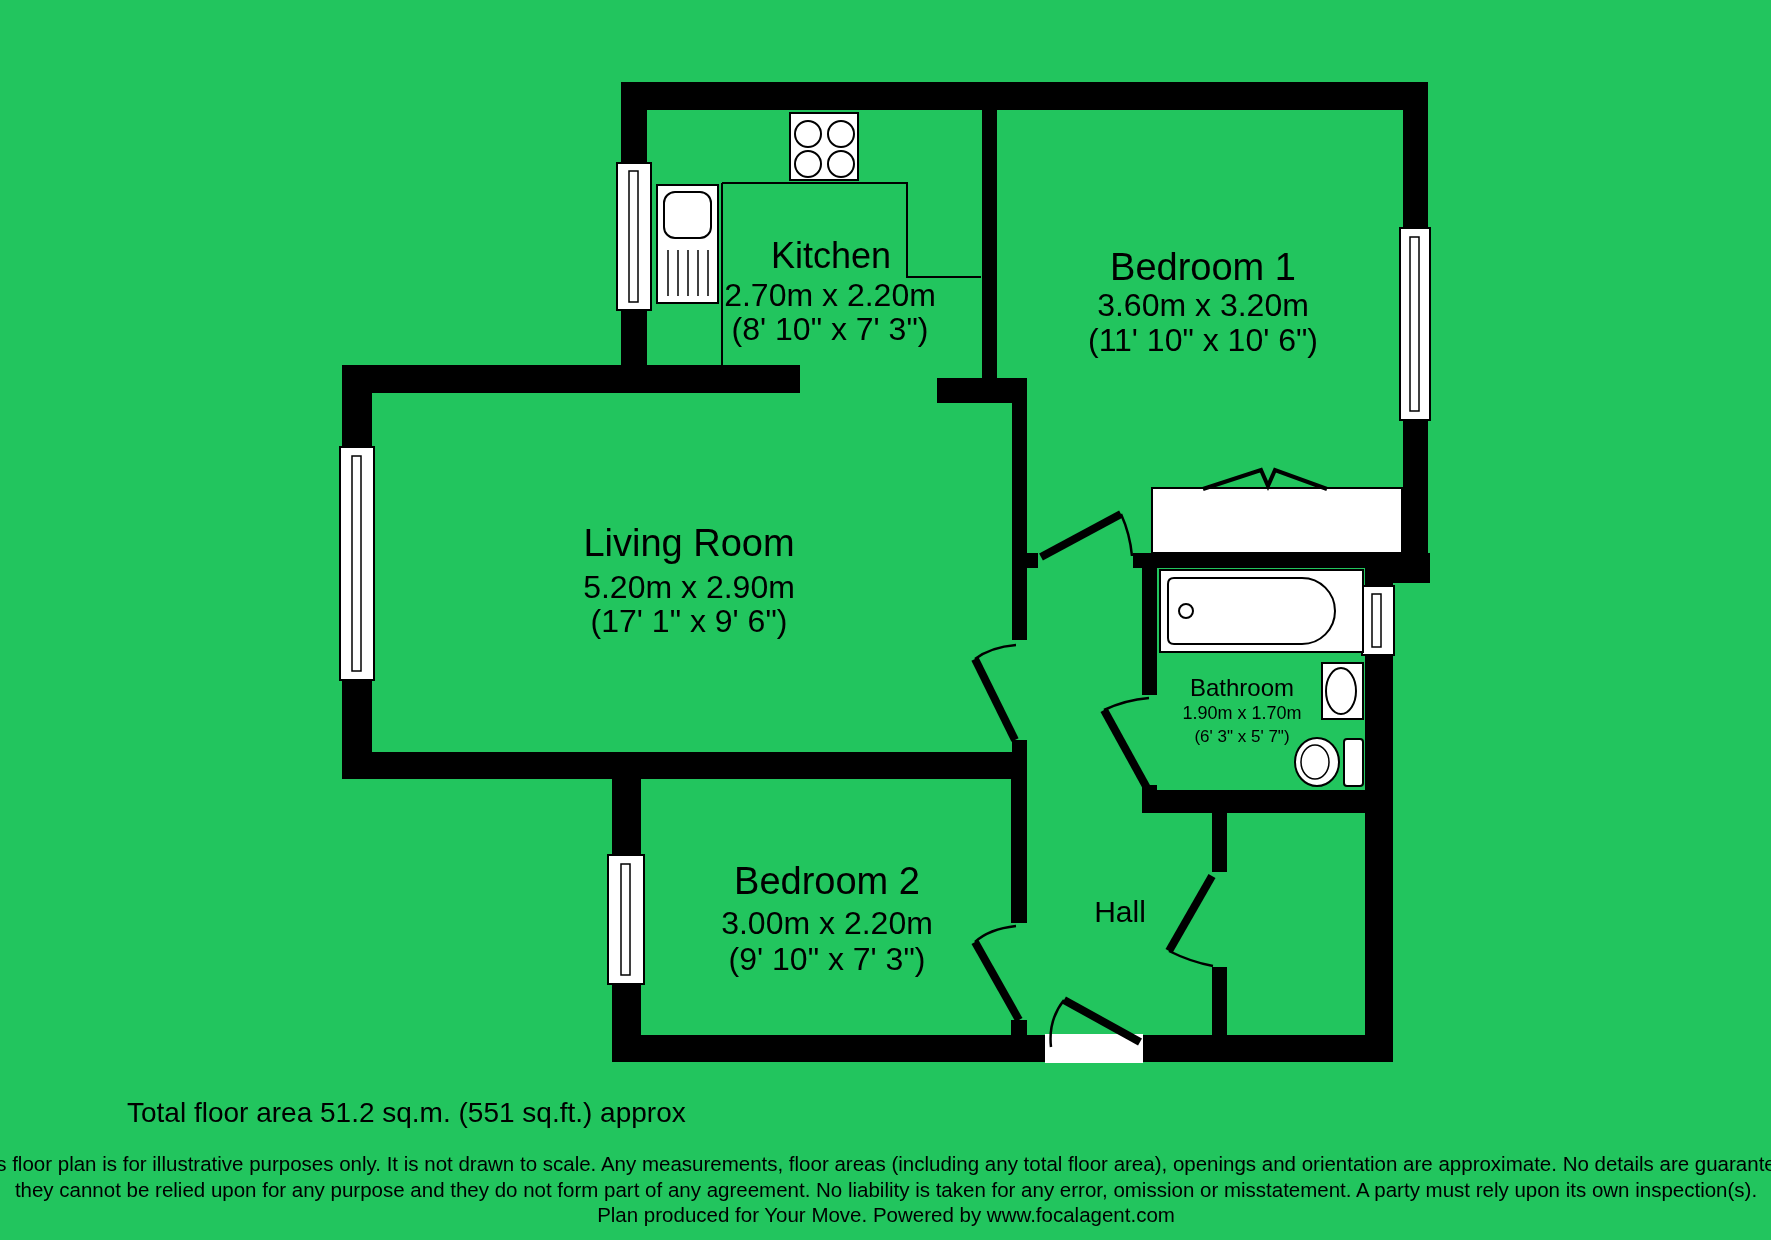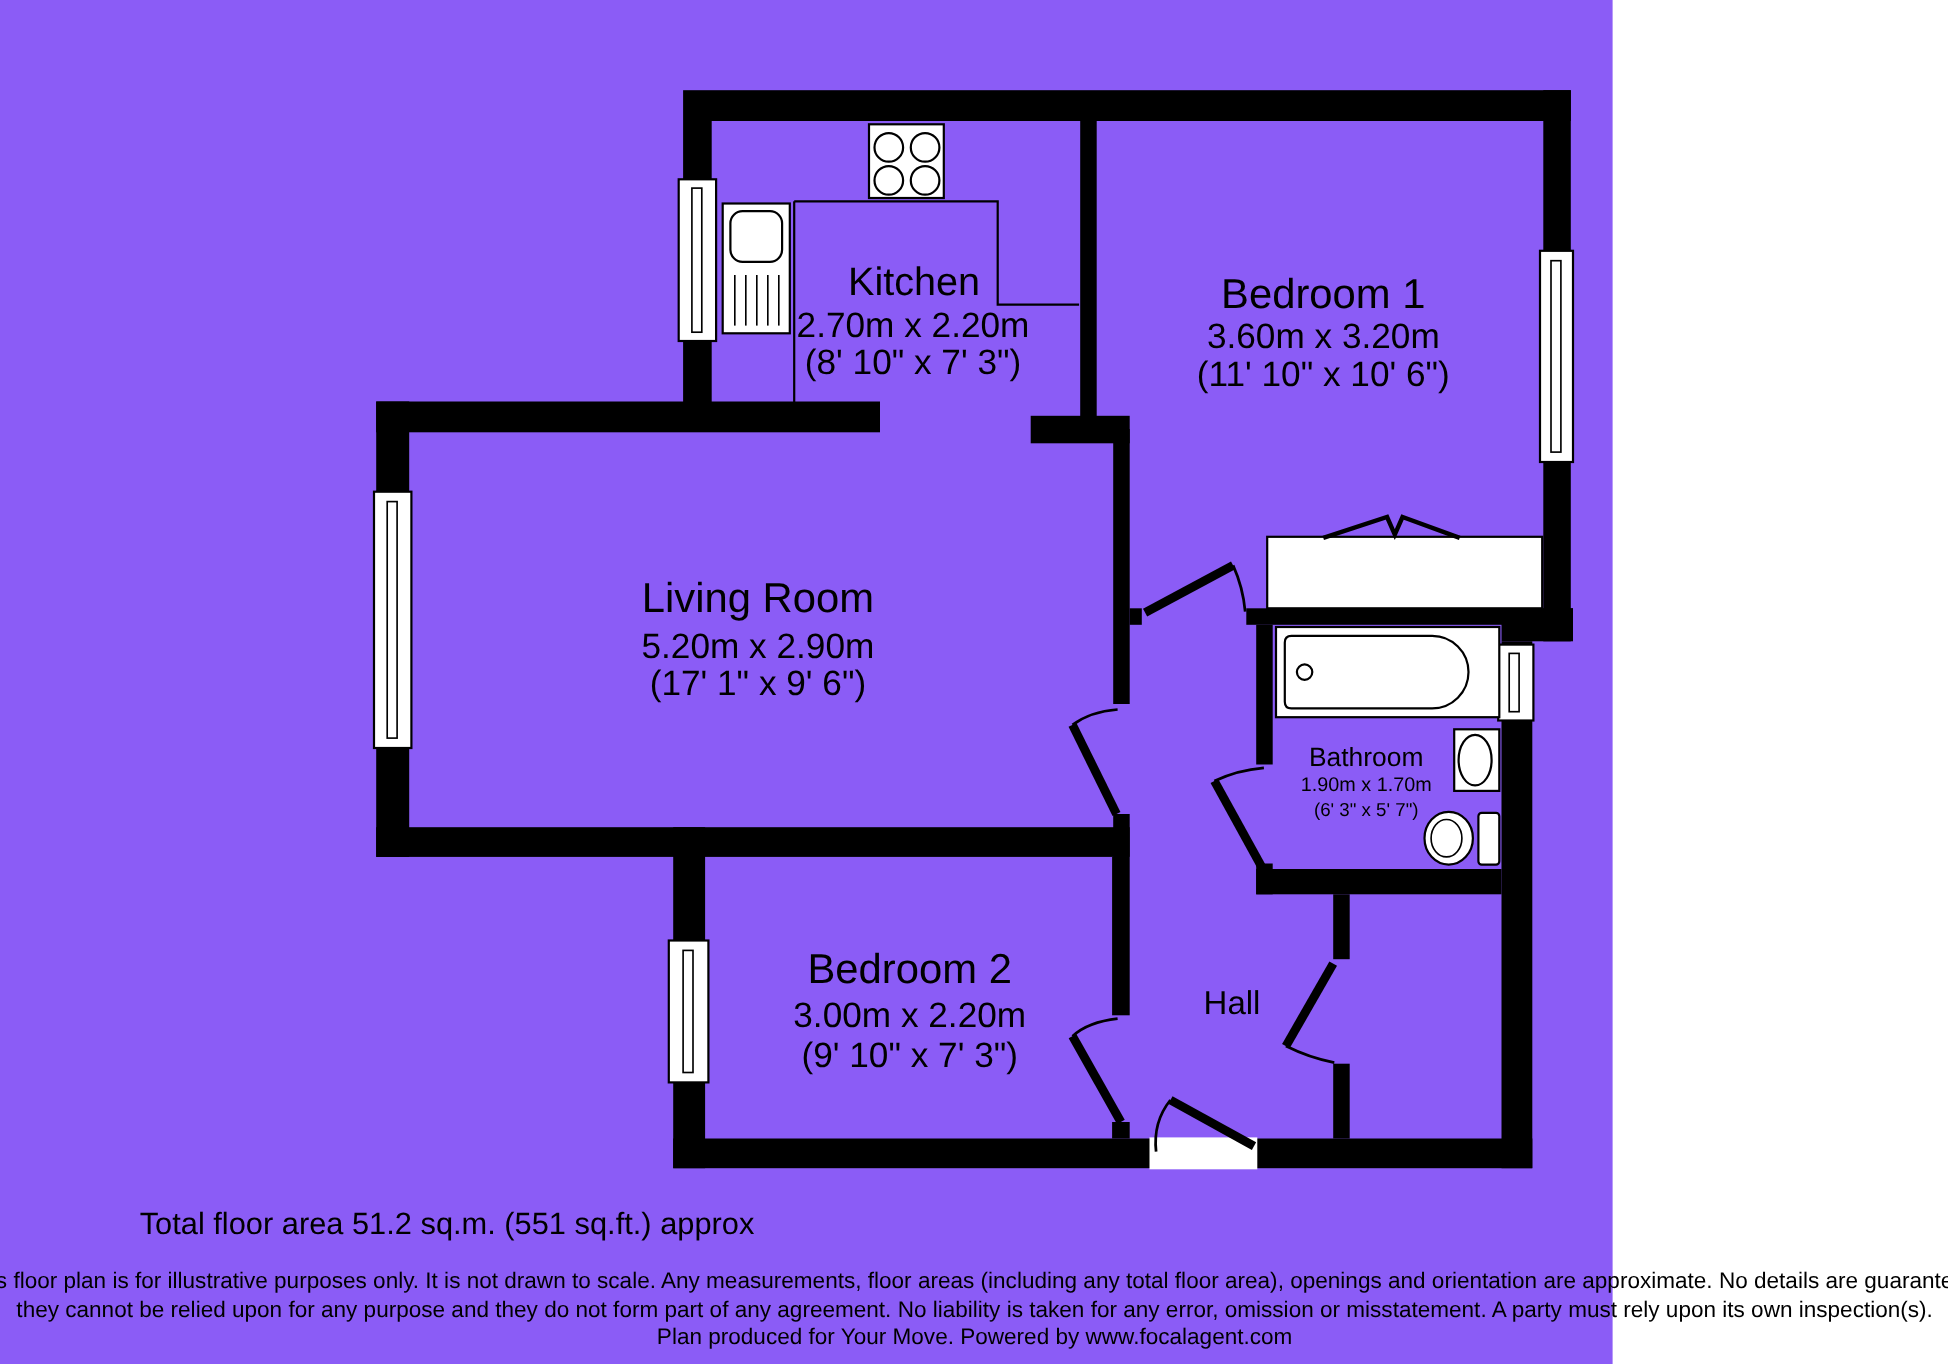--- a/index.html
+++ b/index.html
@@ -1,16 +1,16 @@
 <!DOCTYPE html>
 <html><head>
 <meta charset="utf-8">
 <style>
   html, body { margin: 0; padding: 0; background: #ffffff; }
-  .plan-wrap { width: 1466px; height: 1240px; position: relative; background: #8b5cf6; }
+  .plan-wrap { width: 1771px; height: 1240px; position: relative; background: #22c55e; }
   svg { display: block; }
   svg text {
     font-family: "Liberation Sans", "DejaVu Sans", sans-serif;
     fill: #000000;
   }
   .room-name   { font-size: 38px; }
   .room-name-k { font-size: 36px; }
   .room-metric { font-size: 32px; }
   .bath-name   { font-size: 24px; }
   .bath-metric { font-size: 18px; }

